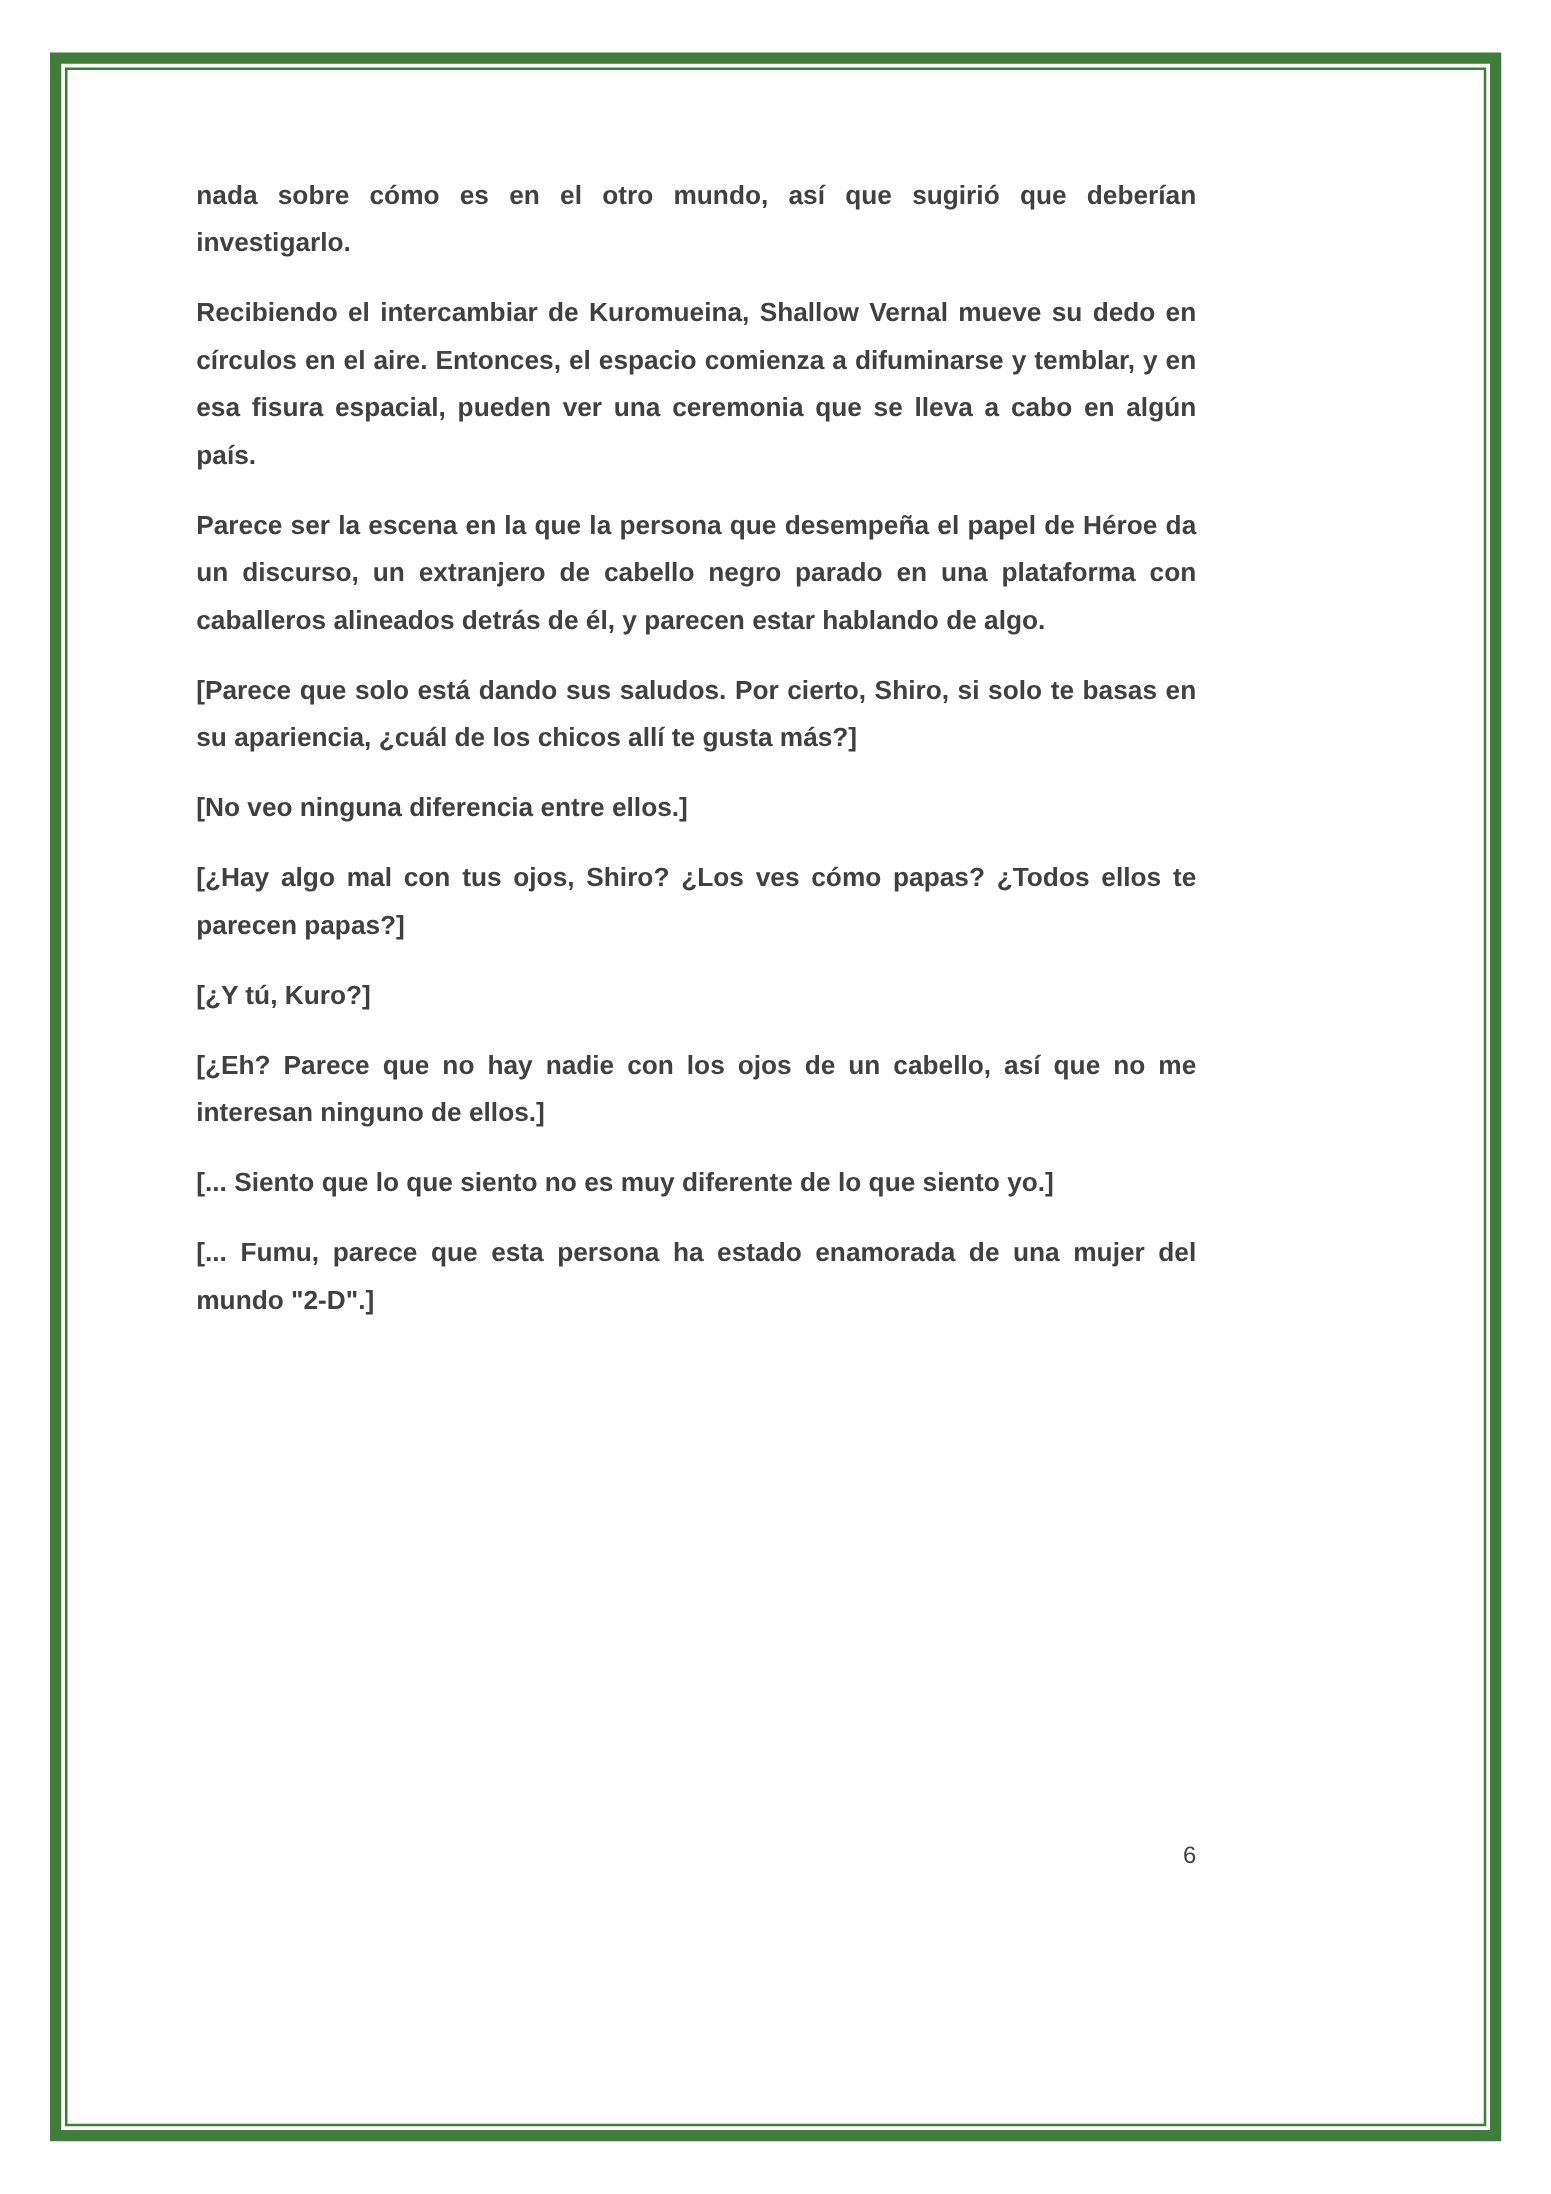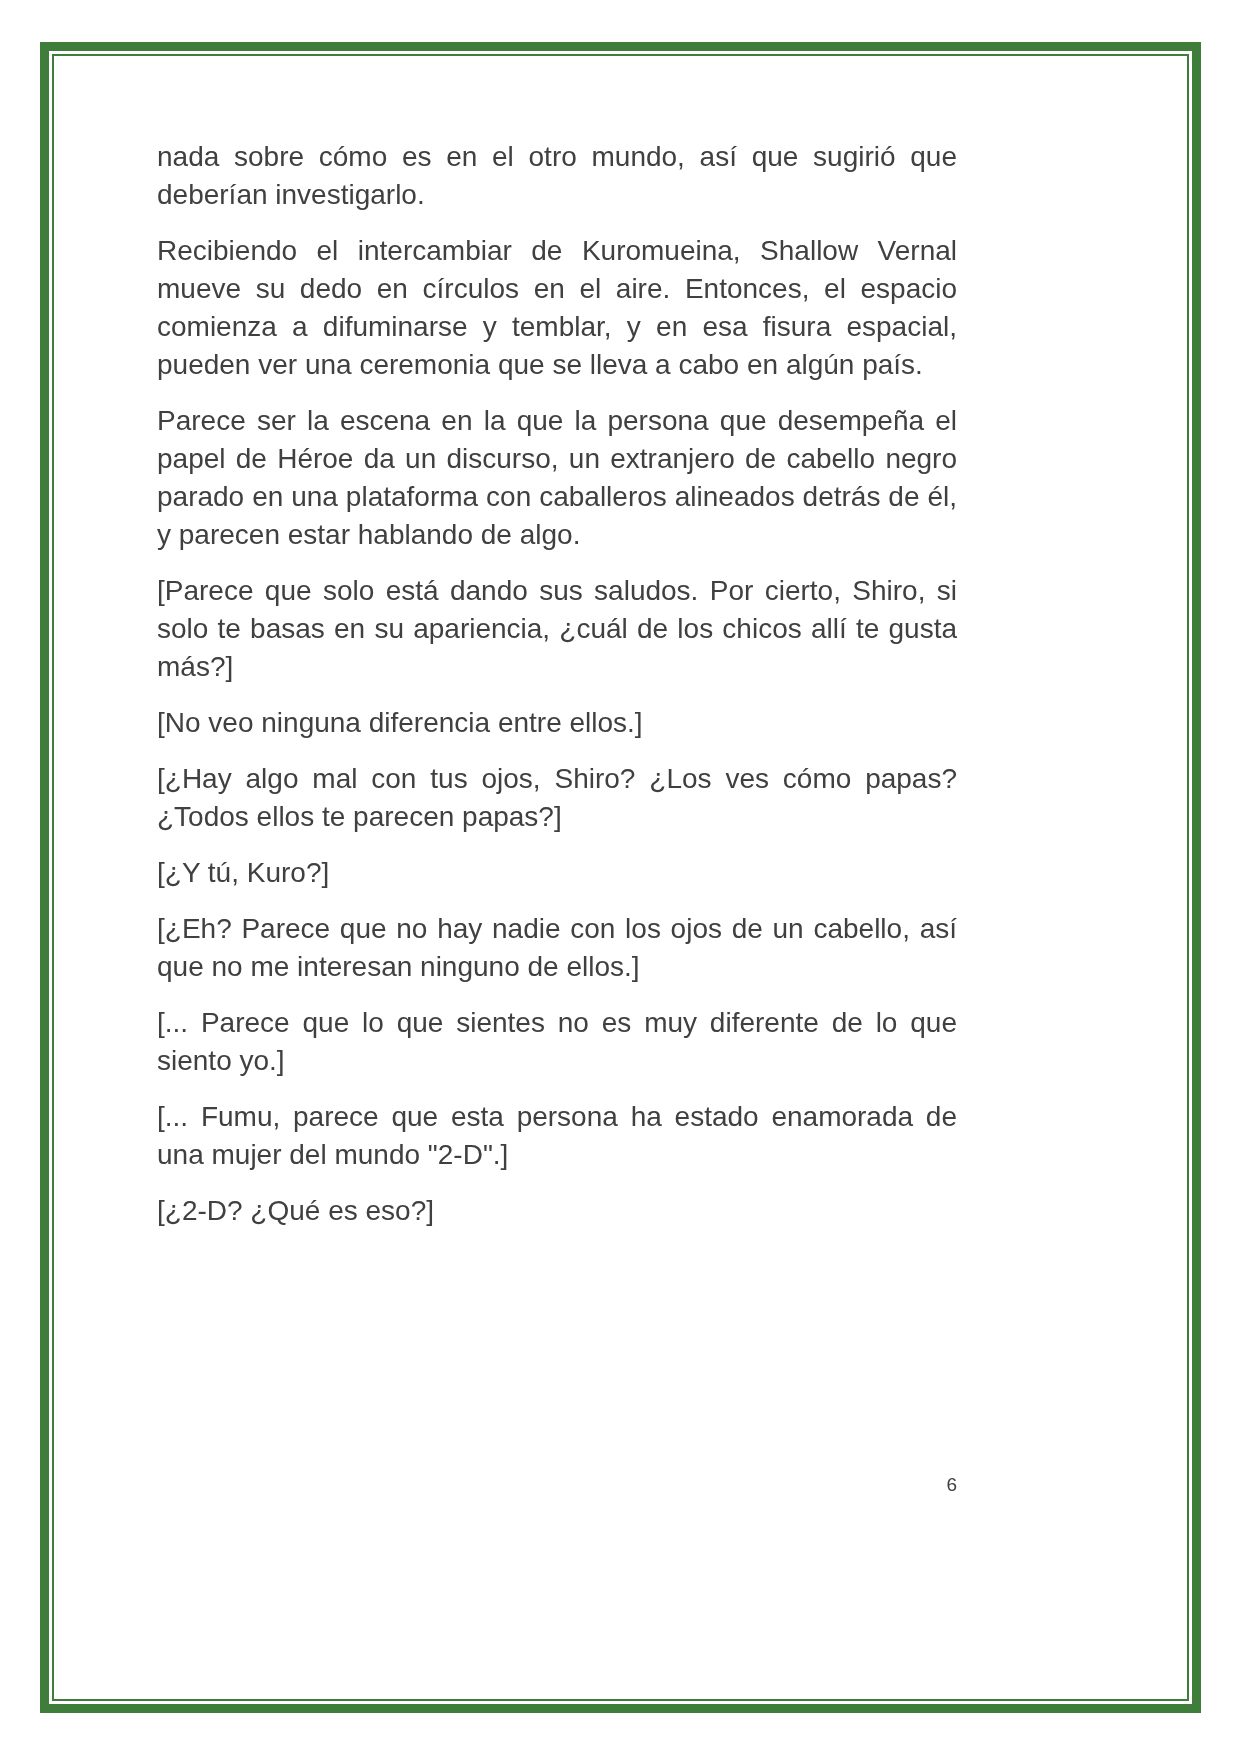--- a/index.html
+++ b/index.html
@@ -29,24 +29,25 @@
     border:2px solid var(--border-color);
   }
   .doc-content{
     position:absolute;
     left:157px;
     top:138px;
     width:800px;
   }
   .doc-content p{
     margin:0 0 18px 0;
-    font-size:28px;
+    font-size:21px;
     line-height:38px;
     text-align:justify;
     color:var(--text-color);
+    font-weight:bold;
   }
   .page-number{
     position:absolute;
     top:1474px;
     left:157px;
     width:800px;
     text-align:right;
     font-size:19px;
     color:var(--text-color);
   }
@@ -60,18 +61,17 @@
 
 <div class="doc-content">
   <p>nada sobre cómo es en el otro mundo, así que sugirió que deberían investigarlo.</p>
   <p>Recibiendo el intercambiar de Kuromueina, Shallow Vernal mueve su dedo en círculos en el aire. Entonces, el espacio comienza a difuminarse y temblar, y en esa fisura espacial, pueden ver una ceremonia que se lleva a cabo en algún país.</p>
   <p>Parece ser la escena en la que la persona que desempeña el papel de Héroe da un discurso, un extranjero de cabello negro parado en una plataforma con caballeros alineados detrás de él, y parecen estar hablando de algo.</p>
   <p>[Parece que solo está dando sus saludos. Por cierto, Shiro, si solo te basas en su apariencia, ¿cuál de los chicos allí te gusta más?]</p>
   <p>[No veo ninguna diferencia entre ellos.]</p>
   <p>[¿Hay algo mal con tus ojos, Shiro? ¿Los ves cómo papas? ¿Todos ellos te parecen papas?]</p>
   <p>[¿Y tú, Kuro?]</p>
   <p>[¿Eh? Parece que no hay nadie con los ojos de un cabello, así que no me interesan ninguno de ellos.]</p>
-  <p>[... Parece que lo que sientes no es muy diferente de lo que siento yo.]</p>
+  <p>[... Siento que lo que siento no es muy diferente de lo que siento yo.]</p>
   <p>[... Fumu, parece que esta persona ha estado enamorada de una mujer del mundo "2-D".]</p>
-  <p>[¿2-D? ¿Qué es eso?]</p>
 </div>
 
 <div class="page-number">6</div>
 
 </body></html>

